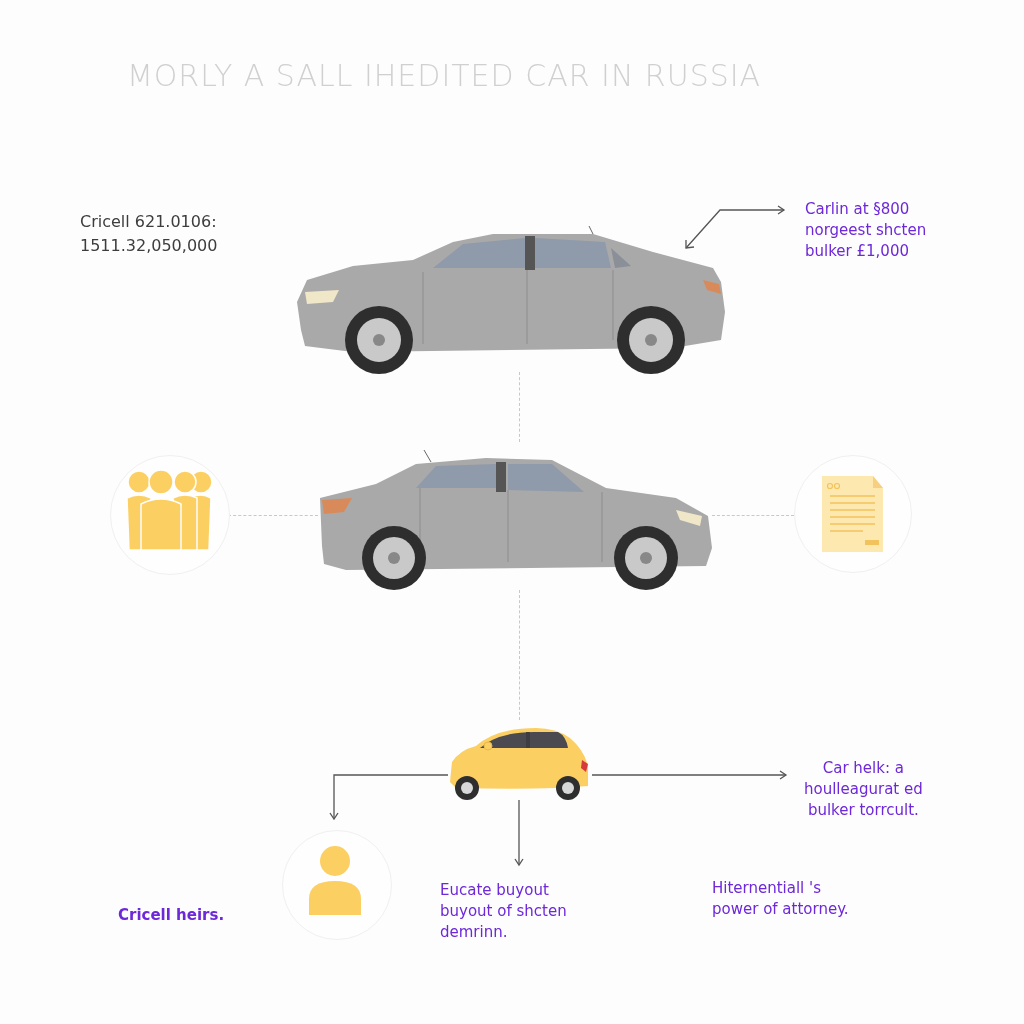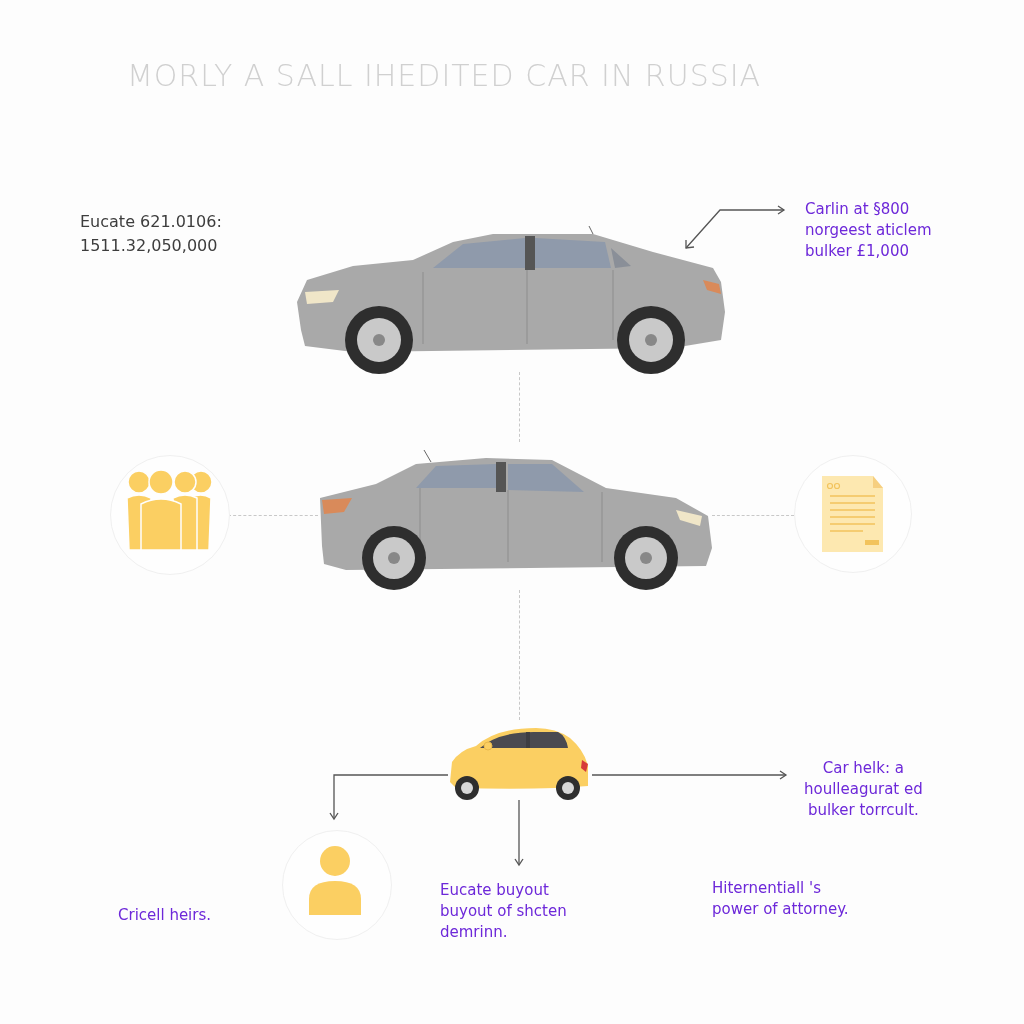--- a/index.html
+++ b/index.html
@@ -12,33 +12,33 @@
   .dash-v { border-left:1px dashed #c8c8c8; width:0; }
   .dash-h { border-top:1px dashed #c8c8c8; height:0; }
   svg { display:block; }
 </style>
 </head>
 <body>
 
 <div class="abs title">MORLY A SALL IHEDITED CAR IN RUSSIA</div>
 
 <div class="abs txt-lg" style="left:80px; top:210px;">
-  <div>Eucate 621.0106:</div>
+  <div>Cricell 621.0106:</div>
   <div>1511.32,050,000</div>
 </div>
 
 <svg class="abs" style="left:680px; top:200px;" width="110" height="52">
   <polyline points="6,48 40,10 104,10" fill="none" stroke="#555" stroke-width="1.3"></polyline>
   <polyline points="98,6 104,10 98,14" fill="none" stroke="#555" stroke-width="1.3"></polyline>
   <polyline points="6,40 6,48 14,47" fill="none" stroke="#555" stroke-width="1.3"></polyline>
 </svg>
 
 <div class="abs txt" style="left:805px; top:199px;">
   <div>Carlin at §800</div>
-  <div>norgeest aticlem</div>
+  <div>norgeest shcten</div>
   <div>bulker £1,000</div>
 </div>
 
 <svg class="abs" style="left:293px; top:222px;" width="436" height="155" viewBox="0 0 436 155">
   <line x1="300" y1="12" x2="296" y2="4" stroke="#666" stroke-width="1"></line>
   <path d="M8,108 L4,80 L14,58 L60,44 L120,38 L160,20 L200,12 L300,12 L360,30 L420,46 L428,60 L432,90 L428,118 L380,126 L60,130 L12,124 Z" fill="#a9a9a9"></path>
   <path d="M140,46 L170,22 L232,16 L232,46 Z" fill="#8f9aab"></path>
   <path d="M242,16 L312,20 L318,46 L242,46 Z" fill="#8f9aab"></path>
   <path d="M318,26 L338,44 L322,46 Z" fill="#8a8f98"></path>
   <rect x="232" y="14" width="10" height="34" fill="#555"></rect>
@@ -140,21 +140,21 @@
   <div>bulker torrcult.</div>
 </div>
 
 <div class="abs circle" style="left:282px; top:830px; width:108px; height:108px;">
   <svg width="108" height="108" viewBox="0 0 108 108">
     <circle cx="52" cy="30" r="15" fill="#fbcf62"></circle>
     <path d="M26,84 L26,68 Q26,50 52,50 Q78,50 78,68 L78,84 Z" fill="#fbcf62"></path>
   </svg>
 </div>
 
-<div class="abs txt" style="left:118px; top:905px;">Cricell heirs.</div>
+<div class="abs txt" style="left:118px; top:905px;font-weight:bold;">Cricell heirs.</div>
 
 <div class="abs txt" style="left:440px; top:880px; width:160px; text-align:left;">
   <div>Eucate buyout</div>
   <div>buyout of shcten</div>
   <div>demrinn.</div>
 </div>
 
 <div class="abs txt" style="left:712px; top:878px;">
   <div>Hiternentiall 's</div>
   <div>power of attorney.</div>

